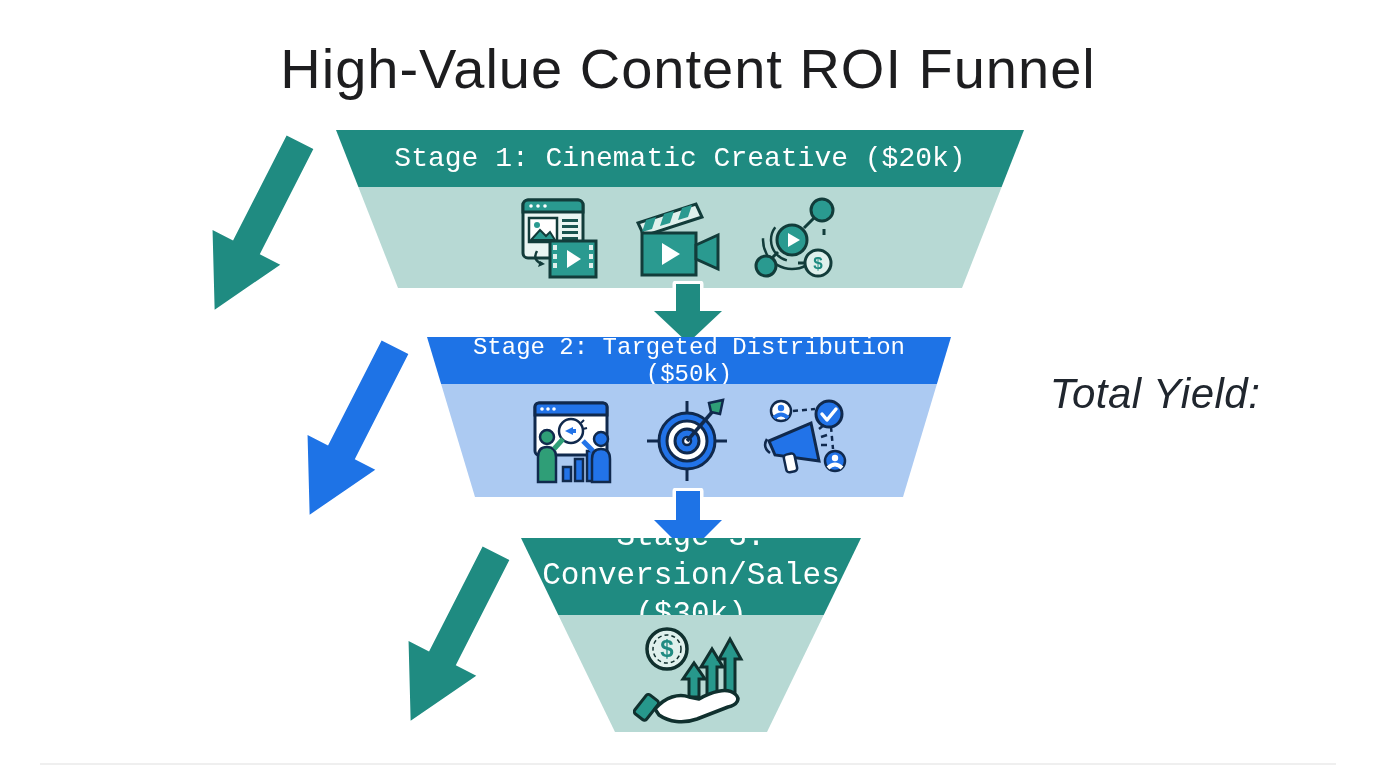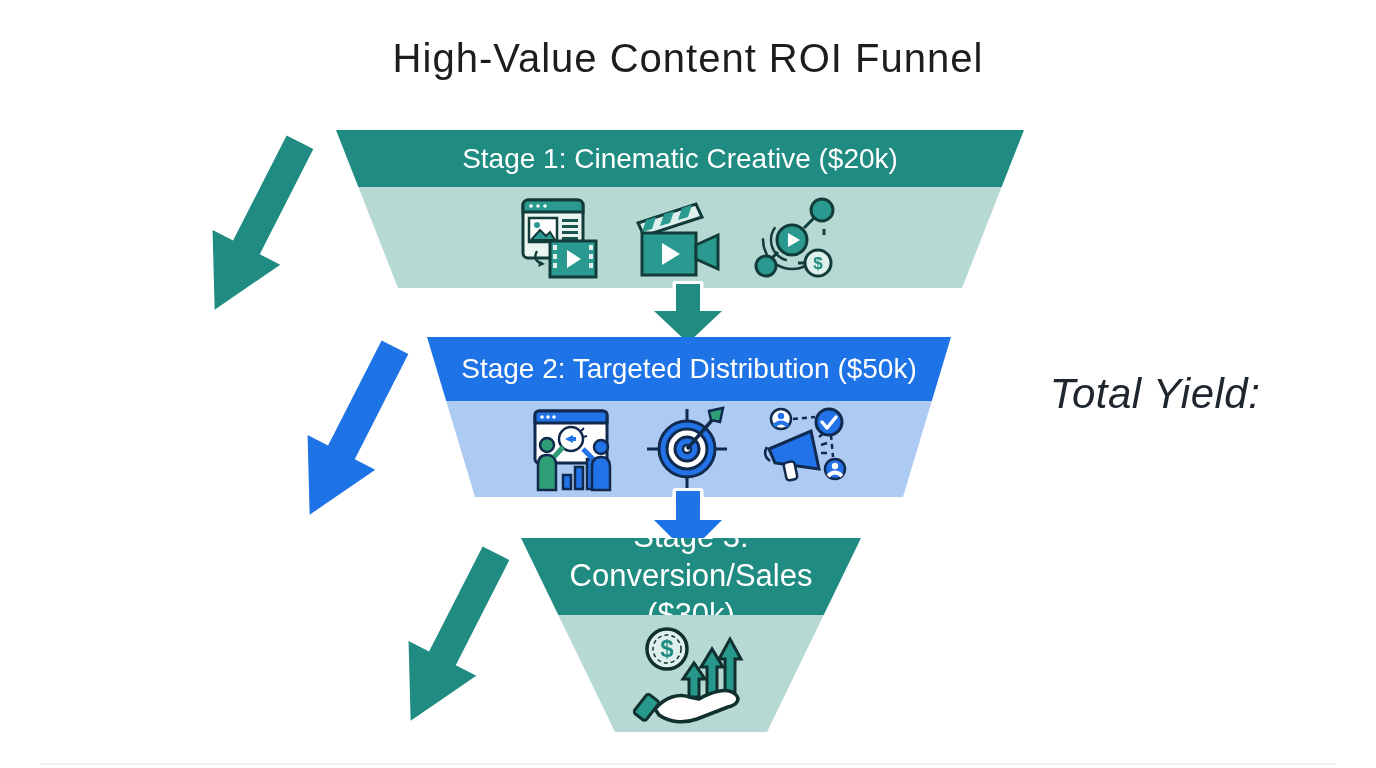--- a/index.html
+++ b/index.html
@@ -5,37 +5,37 @@
   html,body{margin:0;padding:0;}
   body{
     width:1376px;height:768px;background:#ffffff;overflow:hidden;
     font-family:"Liberation Sans","DejaVu Sans",sans-serif;
     -webkit-font-smoothing:antialiased;
   }
   .canvas{position:relative;width:1376px;height:768px;background:#fff;}
 
   .page-title{
     position:absolute;left:0;right:0;top:36px;margin:0;
-    text-align:center;font-size:40px;font-weight:500;color:var(--ink,#1d1d1f);
+    text-align:center;font-size:56px;font-weight:500;color:var(--ink,#1d1d1f);
     letter-spacing:1px;
   }
 
   
   .stage{position:absolute;display:flex;flex-direction:column;}
-  .stage-header{display:flex;align-items:center;justify-content:center;color:#fff;font-weight:500;text-align:center;}
+  .stage-header{display:flex;align-items:center;justify-content:center;color:#fff;font-weight:500;text-align:center;font-family:Liberation Mono, monospace;}
   .stage-body{flex:1;display:flex;align-items:center;justify-content:center;}
 
   .stage1{left:336px;top:130px;width:688px;height:158px;
     clip-path:polygon(0 0,100% 0,calc(100% - 62px) 100%,62px 100%);}
   .stage1 .stage-header{height:57px;background:var(--teal,#1f8b81);font-size:28px;}
   .stage1 .stage-body{background:var(--teal-light,#b7d9d4);gap:30px;}
 
   .stage2{left:427px;top:337px;width:524px;height:160px;
     clip-path:polygon(0 0,100% 0,calc(100% - 48px) 100%,48px 100%);}
-  .stage2 .stage-header{height:64px;background:var(--blue,#1e73e6);font-size:28px;}
+  .stage2 .stage-header{height:47px;background:var(--blue,#1e73e6);font-size:24px;}
   .stage2 .stage-body{background:var(--blue-light,#accaf2);gap:26px;}
 
   .stage3{left:521px;top:538px;width:340px;height:194px;
     clip-path:polygon(0 0,100% 0,calc(100% - 94px) 100%,94px 100%);}
   .stage3 .stage-header{height:77px;background:var(--teal,#1f8b81);font-size:31px;}
   .stage3 .stage-header span{display:block;width:330px;line-height:1.25;}
   .stage3 .stage-body{background:var(--teal-light,#b7d9d4);}
 
   
   .flow-arrow{position:absolute;}

